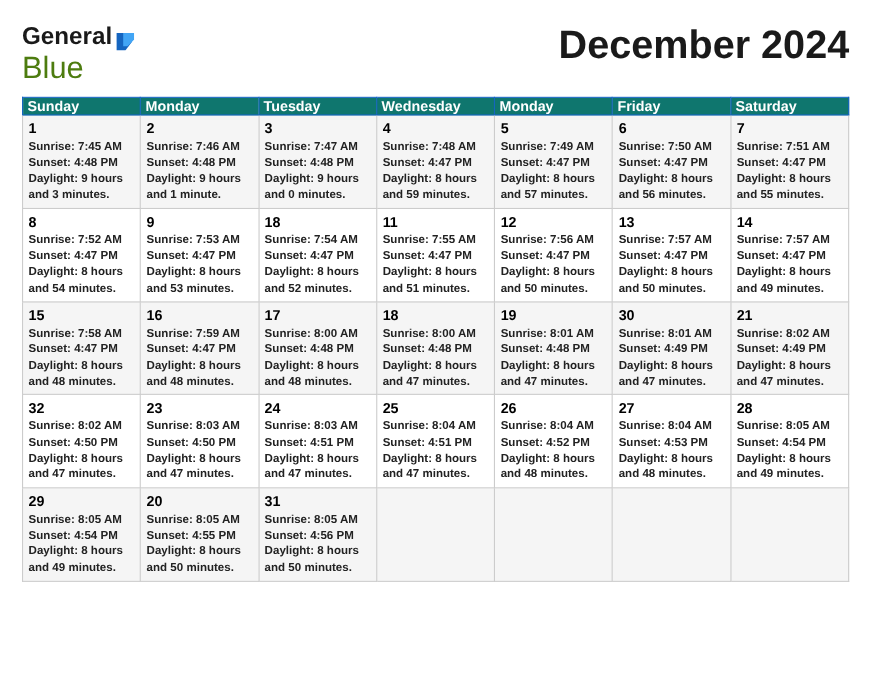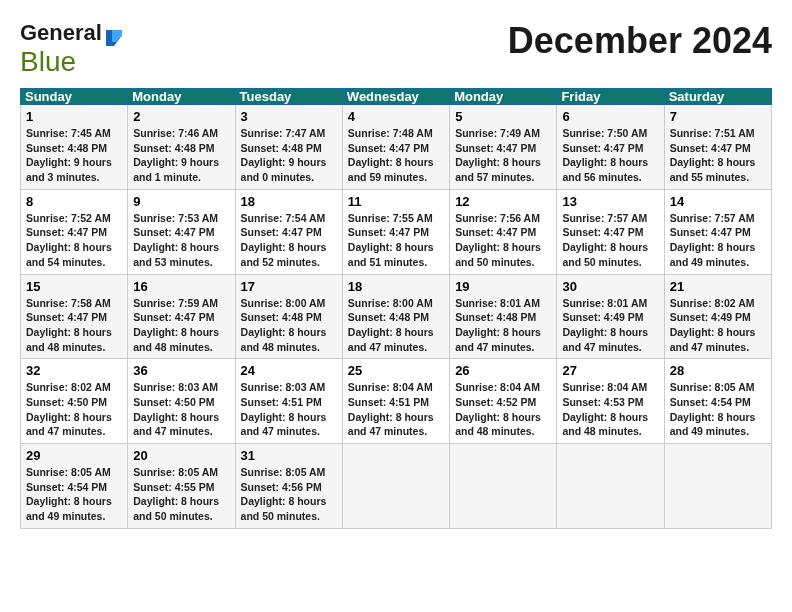--- a/index.html
+++ b/index.html
@@ -196,21 +196,21 @@
           <span class="day-num">21</span>
           <div class="cell-text">Sunrise: 8:02 AM<br>Sunset: 4:49 PM<br>Daylight: 8 hours and 47 minutes.</div>
         </td>
       </tr>
       <tr class="row-even">
         <td>
           <span class="day-num">32</span>
           <div class="cell-text">Sunrise: 8:02 AM<br>Sunset: 4:50 PM<br>Daylight: 8 hours and 47 minutes.</div>
         </td>
         <td>
-          <span class="day-num">36</span>
+          <span class="day-num">23</span>
           <div class="cell-text">Sunrise: 8:03 AM<br>Sunset: 4:50 PM<br>Daylight: 8 hours and 47 minutes.</div>
         </td>
         <td>
           <span class="day-num">24</span>
           <div class="cell-text">Sunrise: 8:03 AM<br>Sunset: 4:51 PM<br>Daylight: 8 hours and 47 minutes.</div>
         </td>
         <td>
           <span class="day-num">25</span>
           <div class="cell-text">Sunrise: 8:04 AM<br>Sunset: 4:51 PM<br>Daylight: 8 hours and 47 minutes.</div>
         </td>

